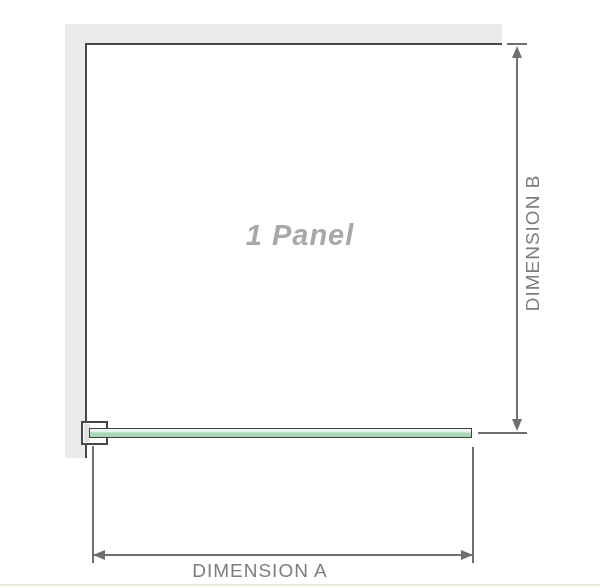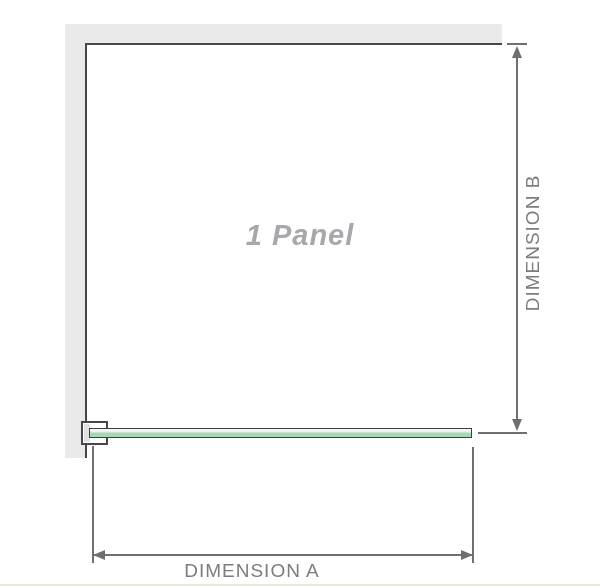--- a/index.html
+++ b/index.html
@@ -108,21 +108,21 @@
   }
 
   
   .dim-label {
     font-size: 19px;
     letter-spacing: 1px;
     color: var(--label, #7d7d81);
     white-space: nowrap;
   }
   .dim-a-label {
-    left: 252px; top: 571px;
+    left: 260px; top: 571px;
     transform: translate(-50%, -50%);
   }
   .dim-b-label {
     left: 533px; top: 243px;
     transform: translate(-50%, -50%) rotate(-90deg);
   }
 
   
   .footer-divider {
     left: 0; top: 584px; width: 600px; height: 2px;

